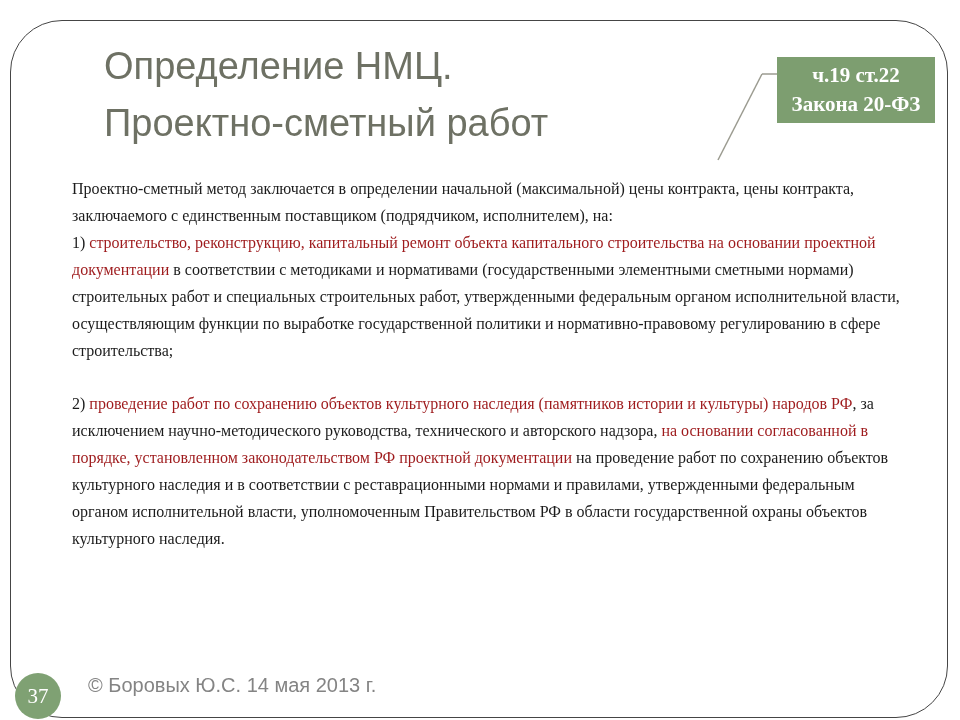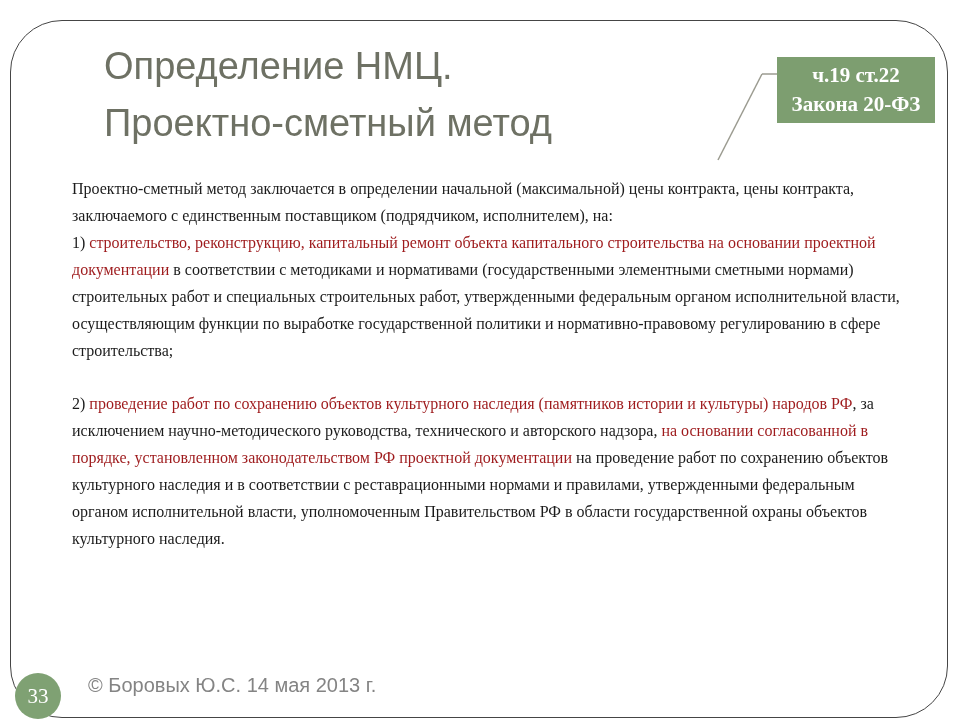--- a/index.html
+++ b/index.html
@@ -47,38 +47,38 @@
 </style>
 </head>
 <body>
 
 <div class="slide">
 
   <div class="frame"></div>
 
   <div class="title">
     <div>Определение НМЦ.</div>
-    <div>Проектно-сметный метод</div>
+    <div>Проектно-сметный работ</div>
   </div>
 
   <svg class="decor" width="90" height="120">
     <line x1="18" y1="108" x2="62" y2="22" stroke="#9b9b90" stroke-width="1.5"></line>
     <line x1="62" y1="22" x2="78" y2="22" stroke="#9b9b90" stroke-width="1.5"></line>
   </svg>
 
   <div class="badge">
     <div>ч.19 ст.22</div>
     <div>Закона 20-ФЗ</div>
   </div>
 
   <div class="body-text">
       <p class="body-par"><span>Проектно-сметный метод заключается в определении начальной (максимальной) цены контракта, цены контракта, заключаемого с единственным поставщиком (подрядчиком, исполнителем), на:</span></p>
       <p class="body-par"><span>1) </span><span class="red">строительство, реконструкцию, капитальный ремонт объекта капитального строительства на основании проектной документации</span><span> в соответствии с методиками и нормативами (государственными элементными сметными нормами) строительных работ и специальных строительных работ, утвержденными федеральным органом исполнительной власти, осуществляющим функции по выработке государственной политики и нормативно-правовому регулированию в сфере строительства;</span></p>
       <p class="body-par gap"><span>2) </span><span class="red">проведение работ по сохранению объектов культурного наследия (памятников истории и культуры) народов РФ</span><span>, за исключением научно-методического руководства, технического и авторского надзора, </span><span class="red">на основании согласованной в порядке, установленном законодательством  РФ проектной документации</span><span> на проведение работ по сохранению объектов культурного наследия и в соответствии с реставрационными нормами и правилами, утвержденными федеральным органом исполнительной власти, уполномоченным Правительством РФ в области государственной охраны объектов культурного наследия.</span></p>
     </div>
 
   <div class="page-circle">
-    <span>33</span>
+    <span>37</span>
   </div>
 
   <div class="footer-text">© Боровых Ю.С. 14 мая 2013 г.</div>
 
 </div>
 
 </body></html>

